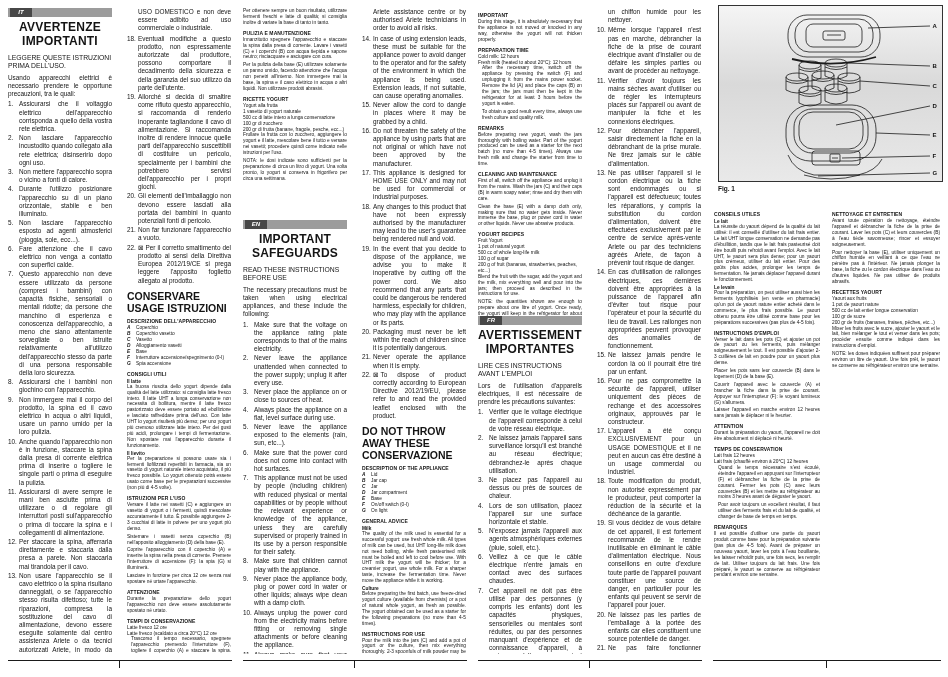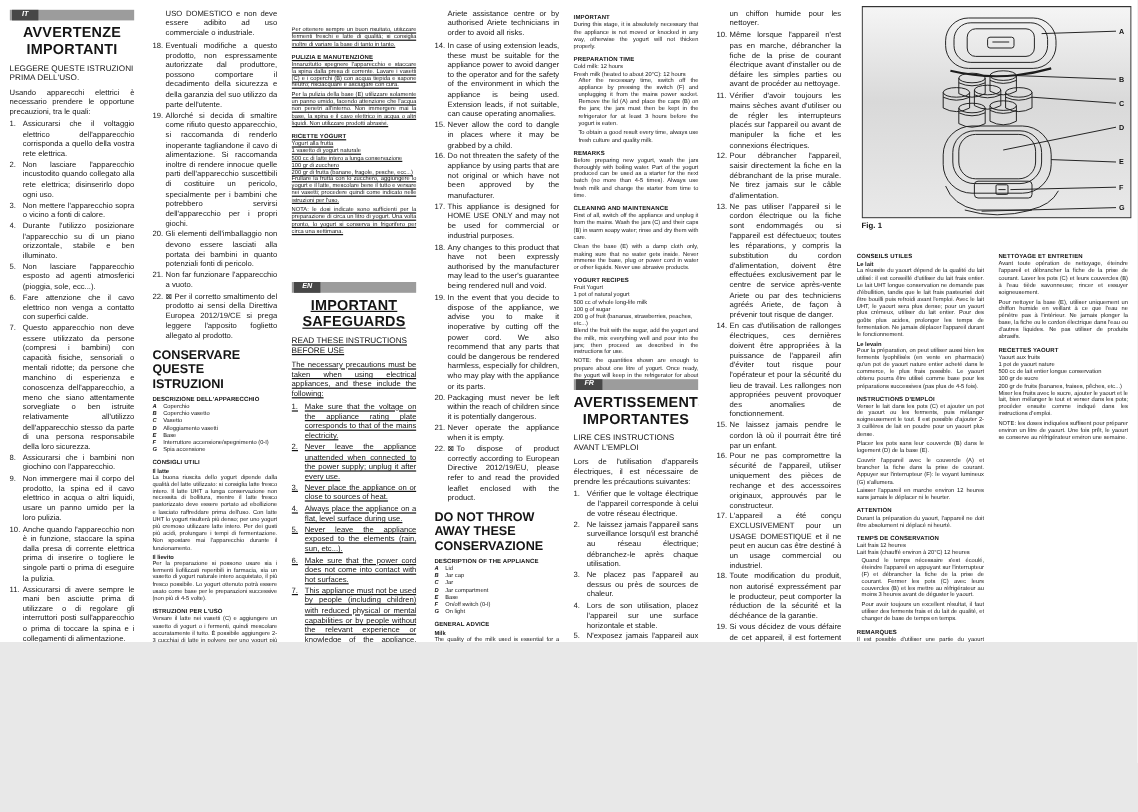--- a/index.html
+++ b/index.html
@@ -1,16 +1,16 @@
 <!DOCTYPE html>
 <html><head>
 <meta charset="utf-8">
 <style>
   html,body{margin:0;padding:0;background:#e8e8e8;}
-  #page{position:relative;width:948px;height:535px;background:#ffffff;overflow:hidden;
+  #page{position:relative;width:948px;height:677px;background:#ffffff;overflow:hidden;
         font-family:"Liberation Sans","DejaVu Sans",sans-serif;color:#141414;}
   .col{position:absolute;width:104px;overflow:hidden;}
   
   .langbar{height:9px;background:#9c9c9c;margin-bottom:4px;position:relative;}
   .langtag{position:absolute;left:2px;top:0;width:22px;height:9px;background:#474747;color:#fff;
            font-size:6px;font-weight:bold;font-style:italic;text-align:center;line-height:9px;}
   
   .title{font-size:12px;line-height:13.5px;font-weight:bold;text-align:center;margin:4px 0 6px;letter-spacing:.2px;}
   .lead{font-size:6.8px;line-height:8.4px;font-weight:normal;margin-bottom:3px;}
   .h2{font-size:10.5px;line-height:12px;font-weight:bold;margin:5px 0 3px;}
@@ -122,21 +122,21 @@
         <span class="t">Gli elementi dell'imballaggio non devono essere lasciati alla portata dei bambini in quanto potenziali fonti di pericolo.</span>
       </div>
       <div class="num">
         <span class="n">21.</span>
         <span class="t">Non far funzionare l'apparecchio a vuoto.</span>
       </div>
       <div class="num">
         <span class="n">22.</span>
         <span class="t"><span class="weee">⊠</span><span>Per il corretto smaltimento del prodotto ai sensi della Direttiva Europea 2012/19/CE si prega leggere l'apposito foglietto allegato al prodotto.</span></span>
       </div>
-      <div class="h2">CONSERVARE QUESTE ISTRUZIONI</div>
+      <div class="h2">CONSERVARE USAGE ISTRUZIONI</div>
       <div class="deschead">DESCRIZIONE DELL'APPARECCHIO</div>
       <div class="desc">
         <span class="n">A</span>
         <span class="t">Coperchio</span>
       </div>
       <div class="desc">
         <span class="n">B</span>
         <span class="t">Coperchio vasetto</span>
       </div>
       <div class="desc">
@@ -169,21 +169,21 @@
       <div class="sp">Sistemare i vasetti senza coperchio (B) nell'apposito alloggiamento (D) della base (E).</div>
       <div class="sp">Coprire l'apparecchio con il coperchio (A) e inserire la spina nella presa di corrente. Premere l'interruttore di accensione (F): la spia (G) si illuminerà.</div>
       <div class="sp">Lasciare in funzione per circa 12 ore senza mai spostare né urtare l'apparecchio.</div>
       <div class="sh">ATTENZIONE</div>
       <div class="sp">Durante la preparazione dello yogurt l'apparecchio non deve essere assolutamente spostato né urtato.</div>
       <div class="sh">TEMPI DI CONSERVAZIONE</div>
       <div class="sl">Latte fresco 12 ore</div>
       <div class="sl">Latte fresco (scaldato a circa 20°C) 12 ore</div>
       <div class="sp ind">Trascorso il tempo necessario, spegnere l'apparecchio premendo l'interruttore (F), togliere il coperchio (A) e staccare la spina. Chiudere i vasetti (C) con i relativi coperchi (B) e riporli in frigorifero per almeno 3 ore prima di consumare lo yogurt.</div>
     </div>
-  <div class="col" id="col2" style="left:243px;top:23px;height:646px;text-decoration:underline;">
+  <div class="col" id="col2" style="left:243px;top:8px;height:646px;">
       <div class="box" style="height: 212px;">
         <div class="sp">Per ottenere sempre un buon risultato, utilizzare fermenti freschi e latte di qualità; si consiglia inoltre di variare la base di tanto in tanto.</div>
         <div class="sh">PULIZIA E MANUTENZIONE</div>
         <div class="sp">Innanzitutto spegnere l'apparecchio e staccare la spina dalla presa di corrente. Lavare i vasetti (C) e i coperchi (B) con acqua tiepida e sapone neutro; risciacquare e asciugare con cura.</div>
         <div class="sp">Per la pulizia della base (E) utilizzare solamente un panno umido, facendo attenzione che l'acqua non penetri all'interno. Non immergere mai la base, la spina e il cavo elettrico in acqua o altri liquidi. Non utilizzare prodotti abrasivi.</div>
         <div class="sh">RICETTE YOGURT</div>
         <div class="sl">Yogurt alla frutta</div>
         <div class="sl">1 vasetto di yogurt naturale</div>
         <div class="sl">500 cc di latte intero a lunga conservazione</div>
         <div class="sl">100 gr di zucchero</div>

